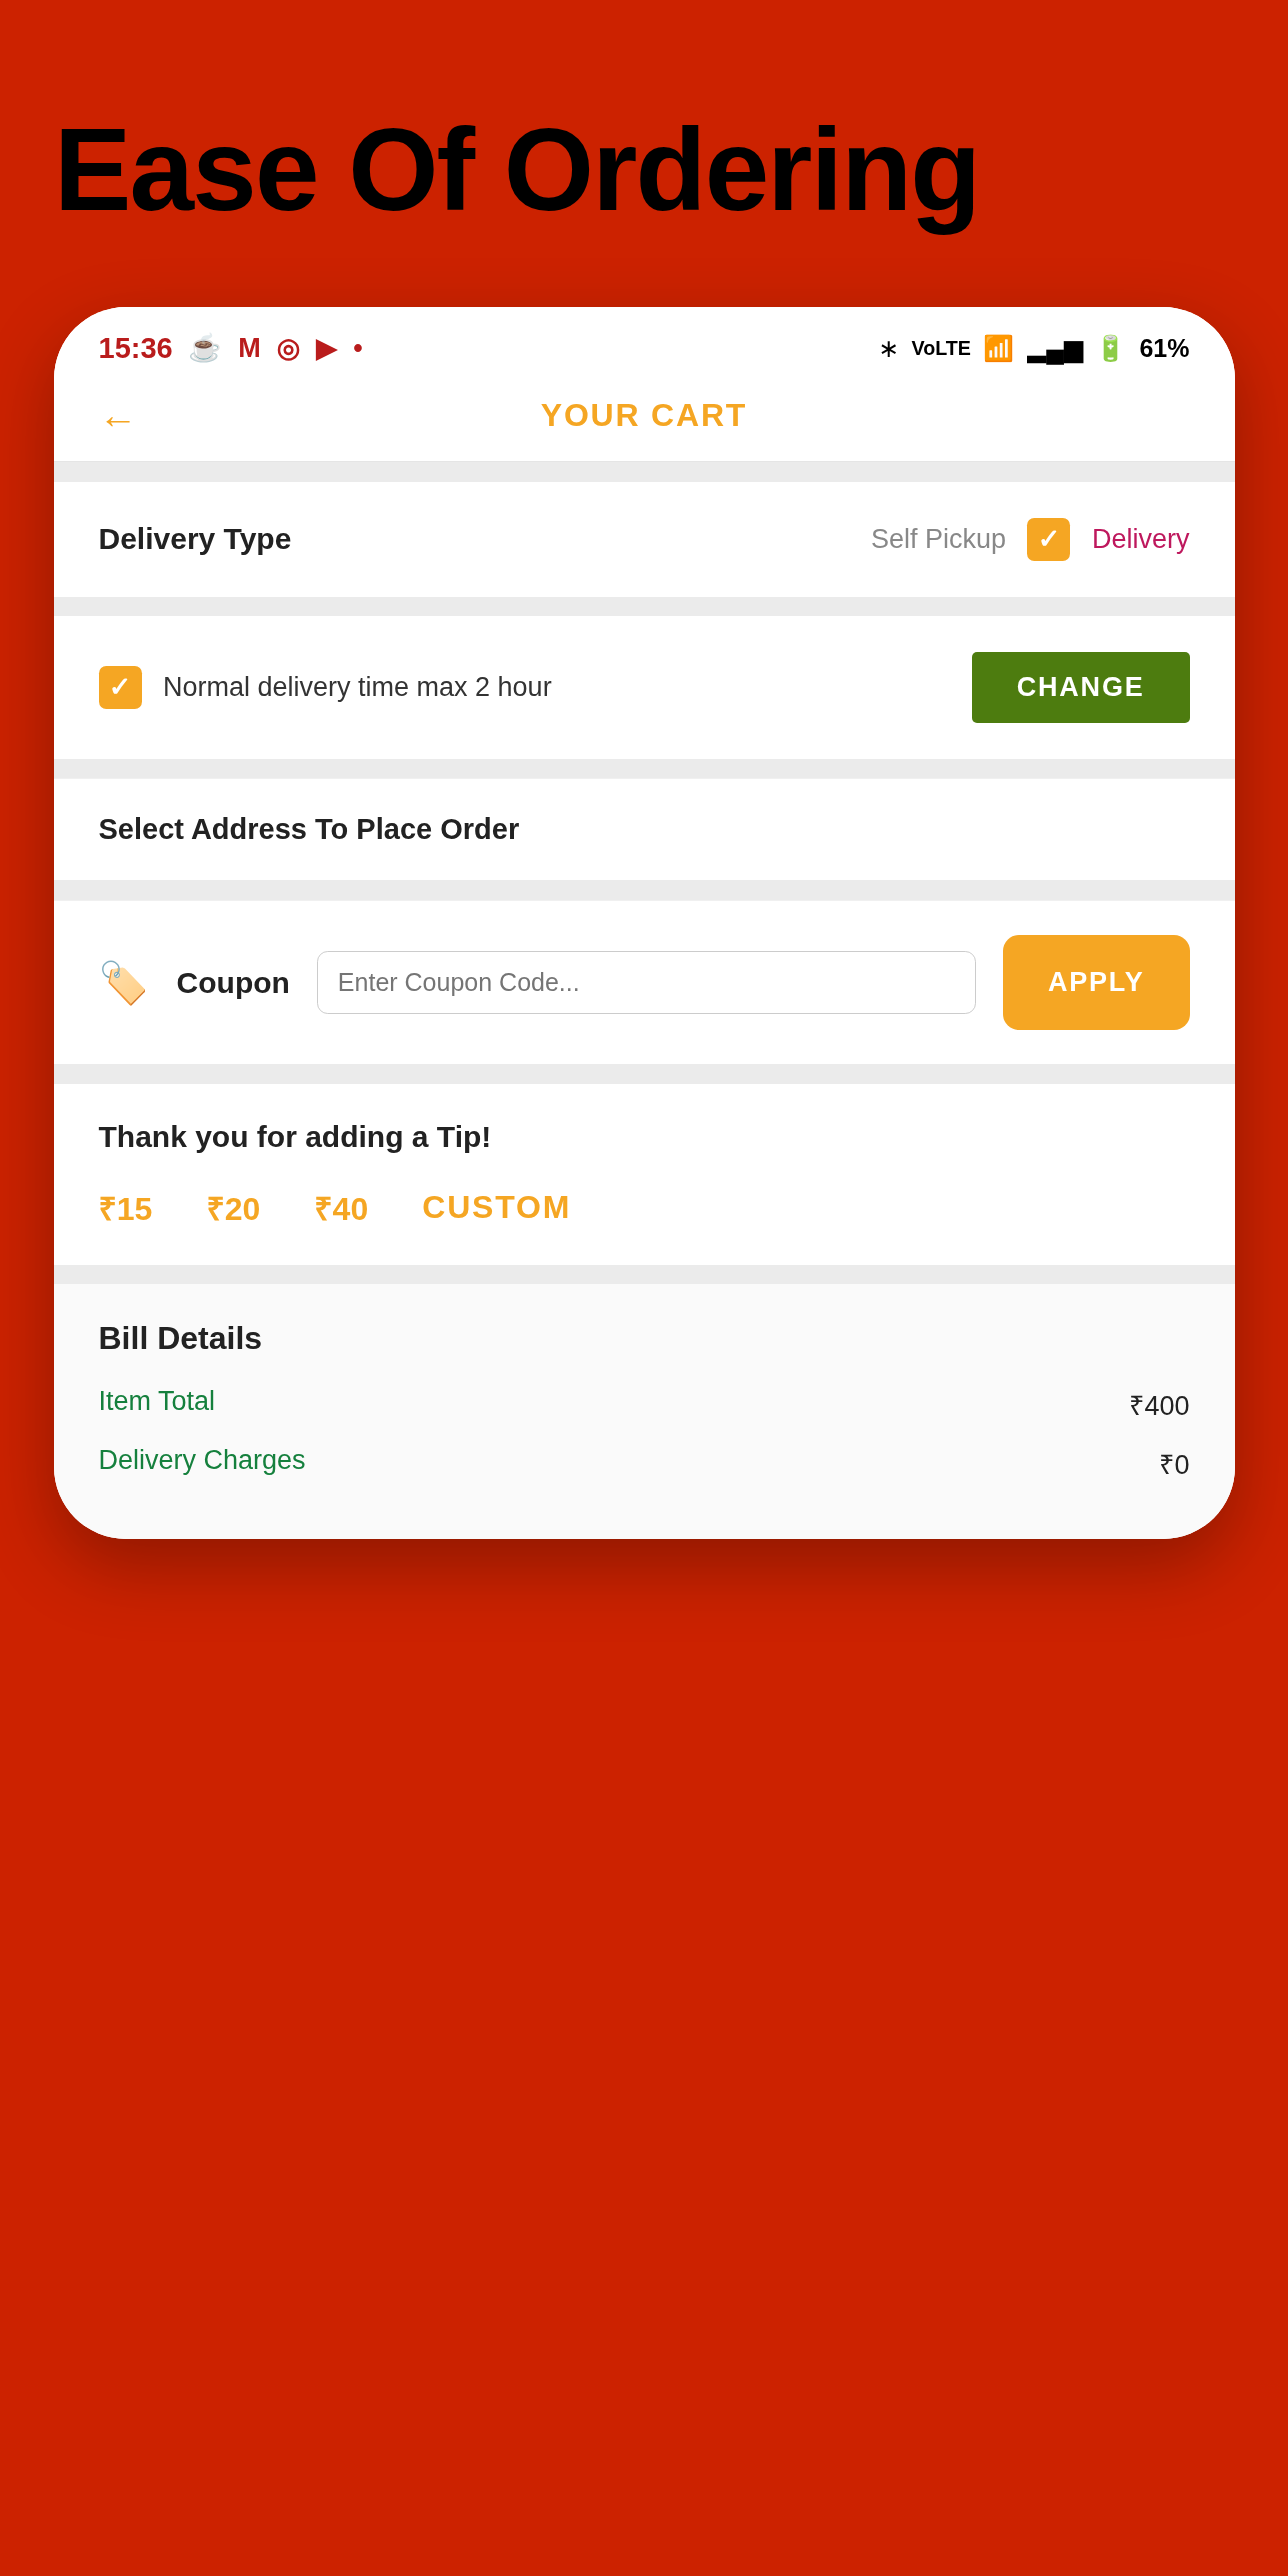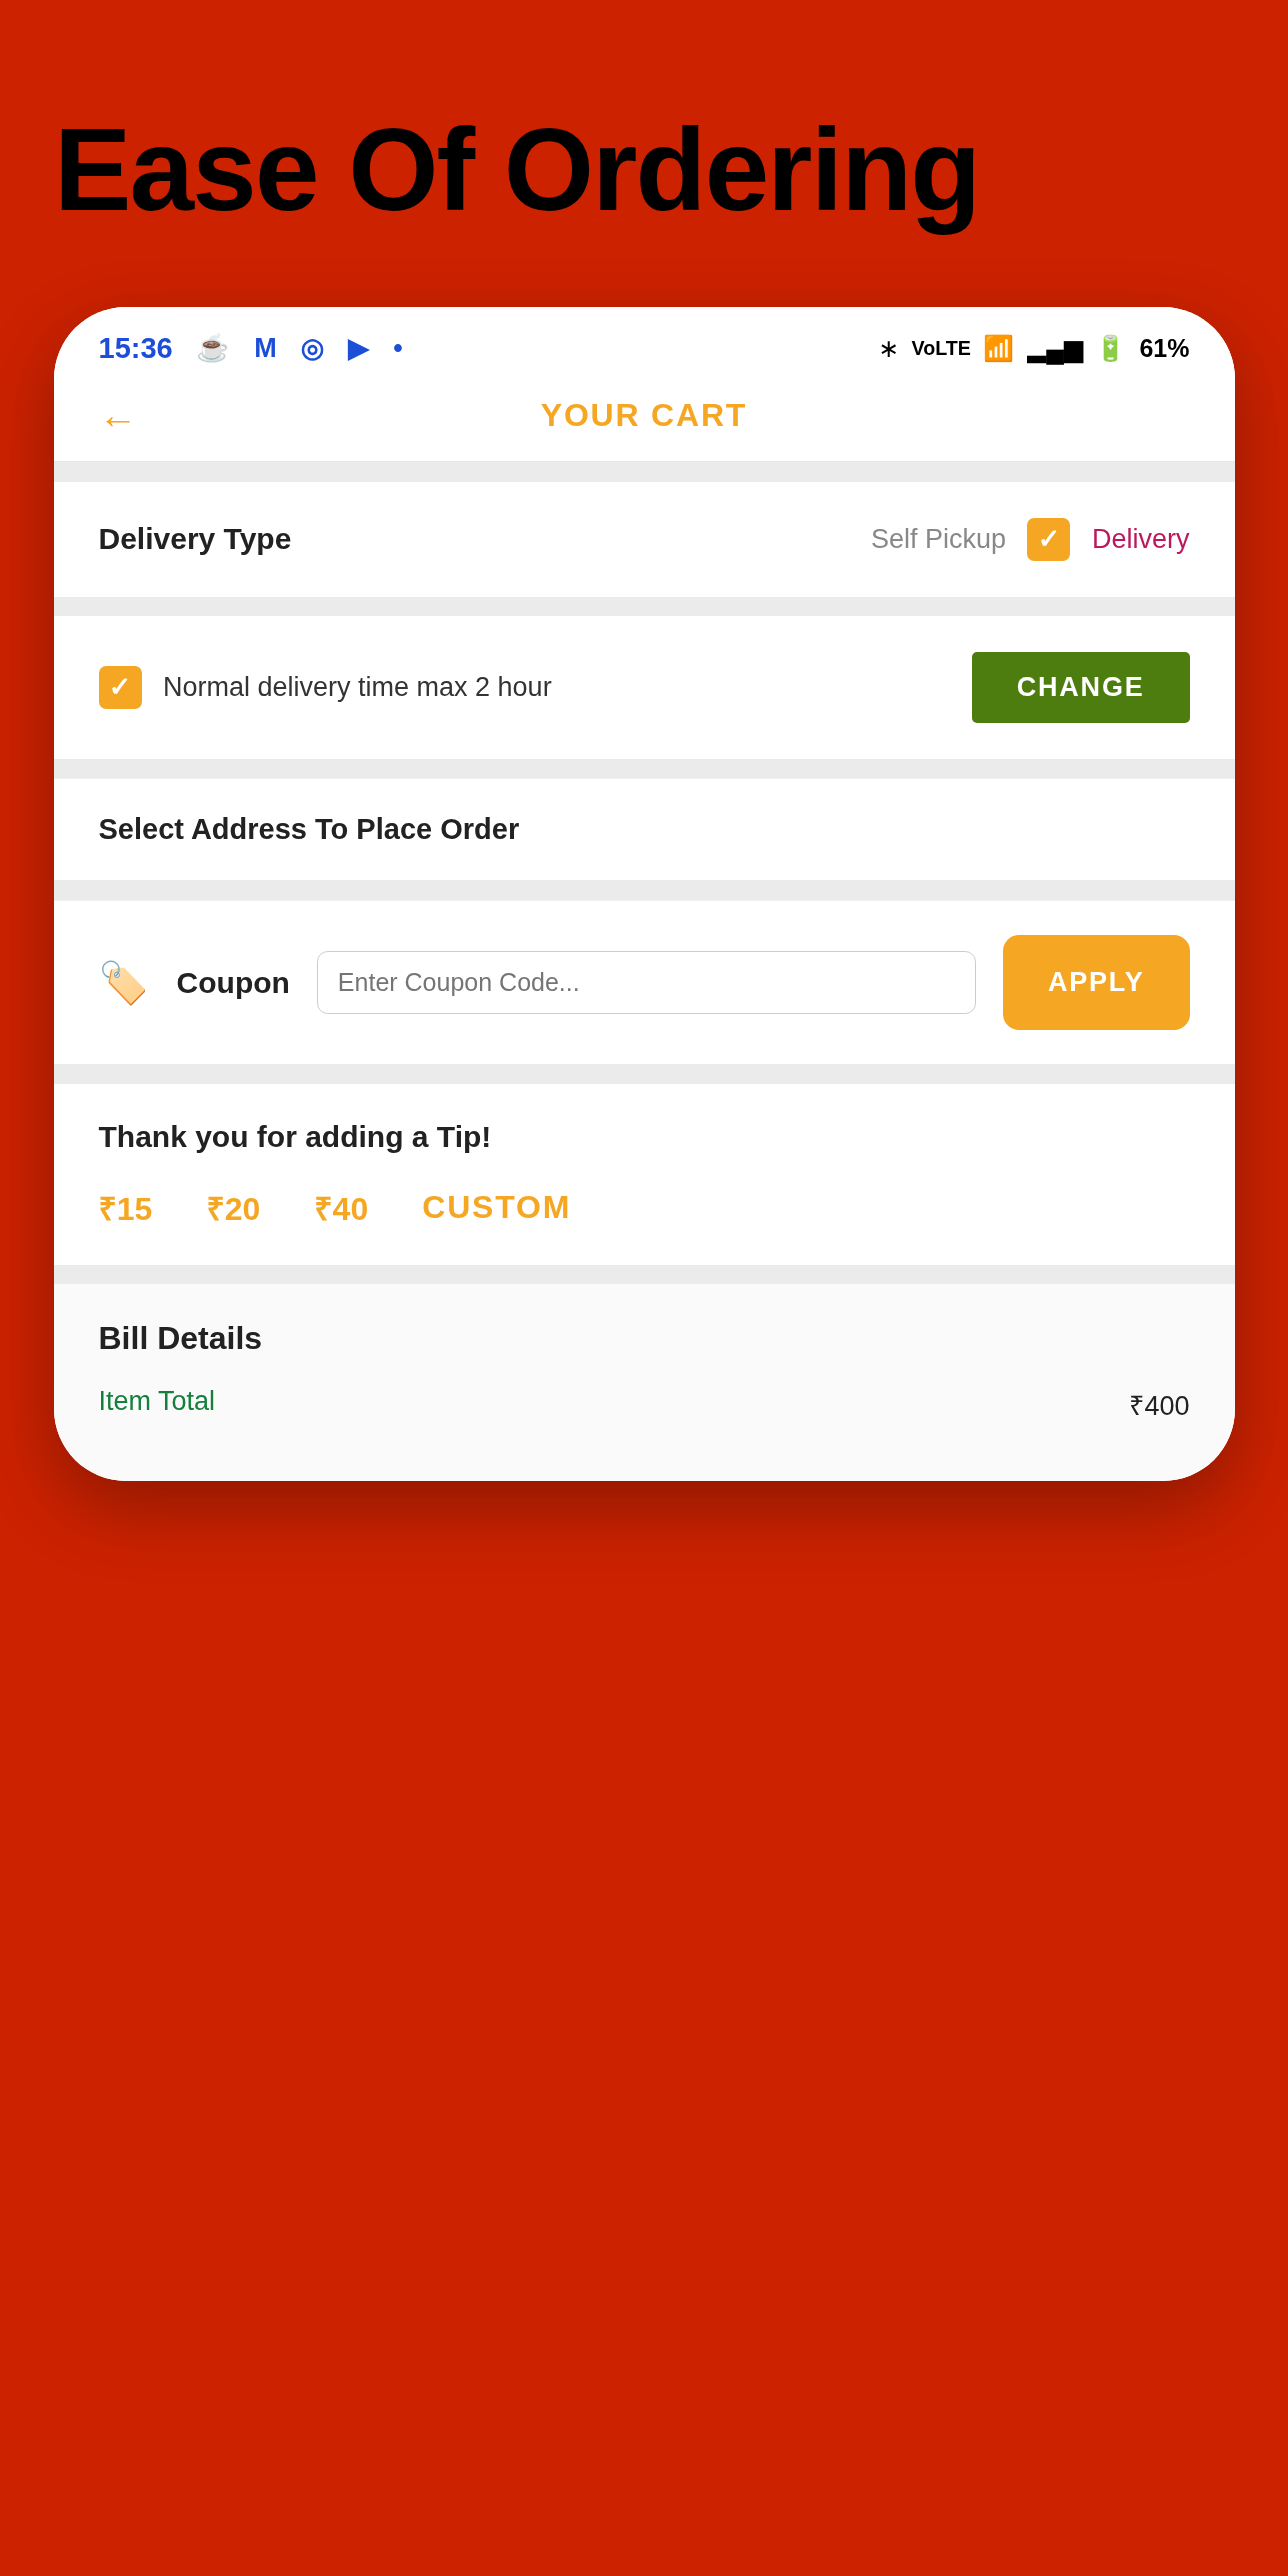--- a/index.html
+++ b/index.html
@@ -39,24 +39,24 @@
     .status-bar {
       background: #fff;
       padding: 25px 45px 14.3px 45px;
       display: flex;
       justify-content: space-between;
       align-items: center;
     }
     .status-left {
       display: flex;
       align-items: center;
-      gap: 24px;
+      gap: 16px;
       font-size: 27px;
       font-weight: 600;
-      color: #1d4ed8;
+      color: #b91c1c;
     }
     .status-left .time {
       font-size: 29px;
       font-weight: 700;
     }
     .status-right {
       display: flex;
       align-items: center;
       gap: 12.5px;
       font-size: 25px;
@@ -363,16 +363,20 @@
   </div>
 
   <div class="separator"></div>
 
   <div class="bill-section">
     <div class="bill-title">Bill Details</div>
     <div class="bill-row">
       <span class="bill-row-label">Item Total</span>
       <span class="bill-row-value">₹400</span>
     </div>
+    <div class="bill-row">
+      <span class="bill-row-label">Delivery Charges</span>
+      <span class="bill-row-value">₹0</span>
+    </div>
   </div>
 
 </div>
 
 
 </body></html>

